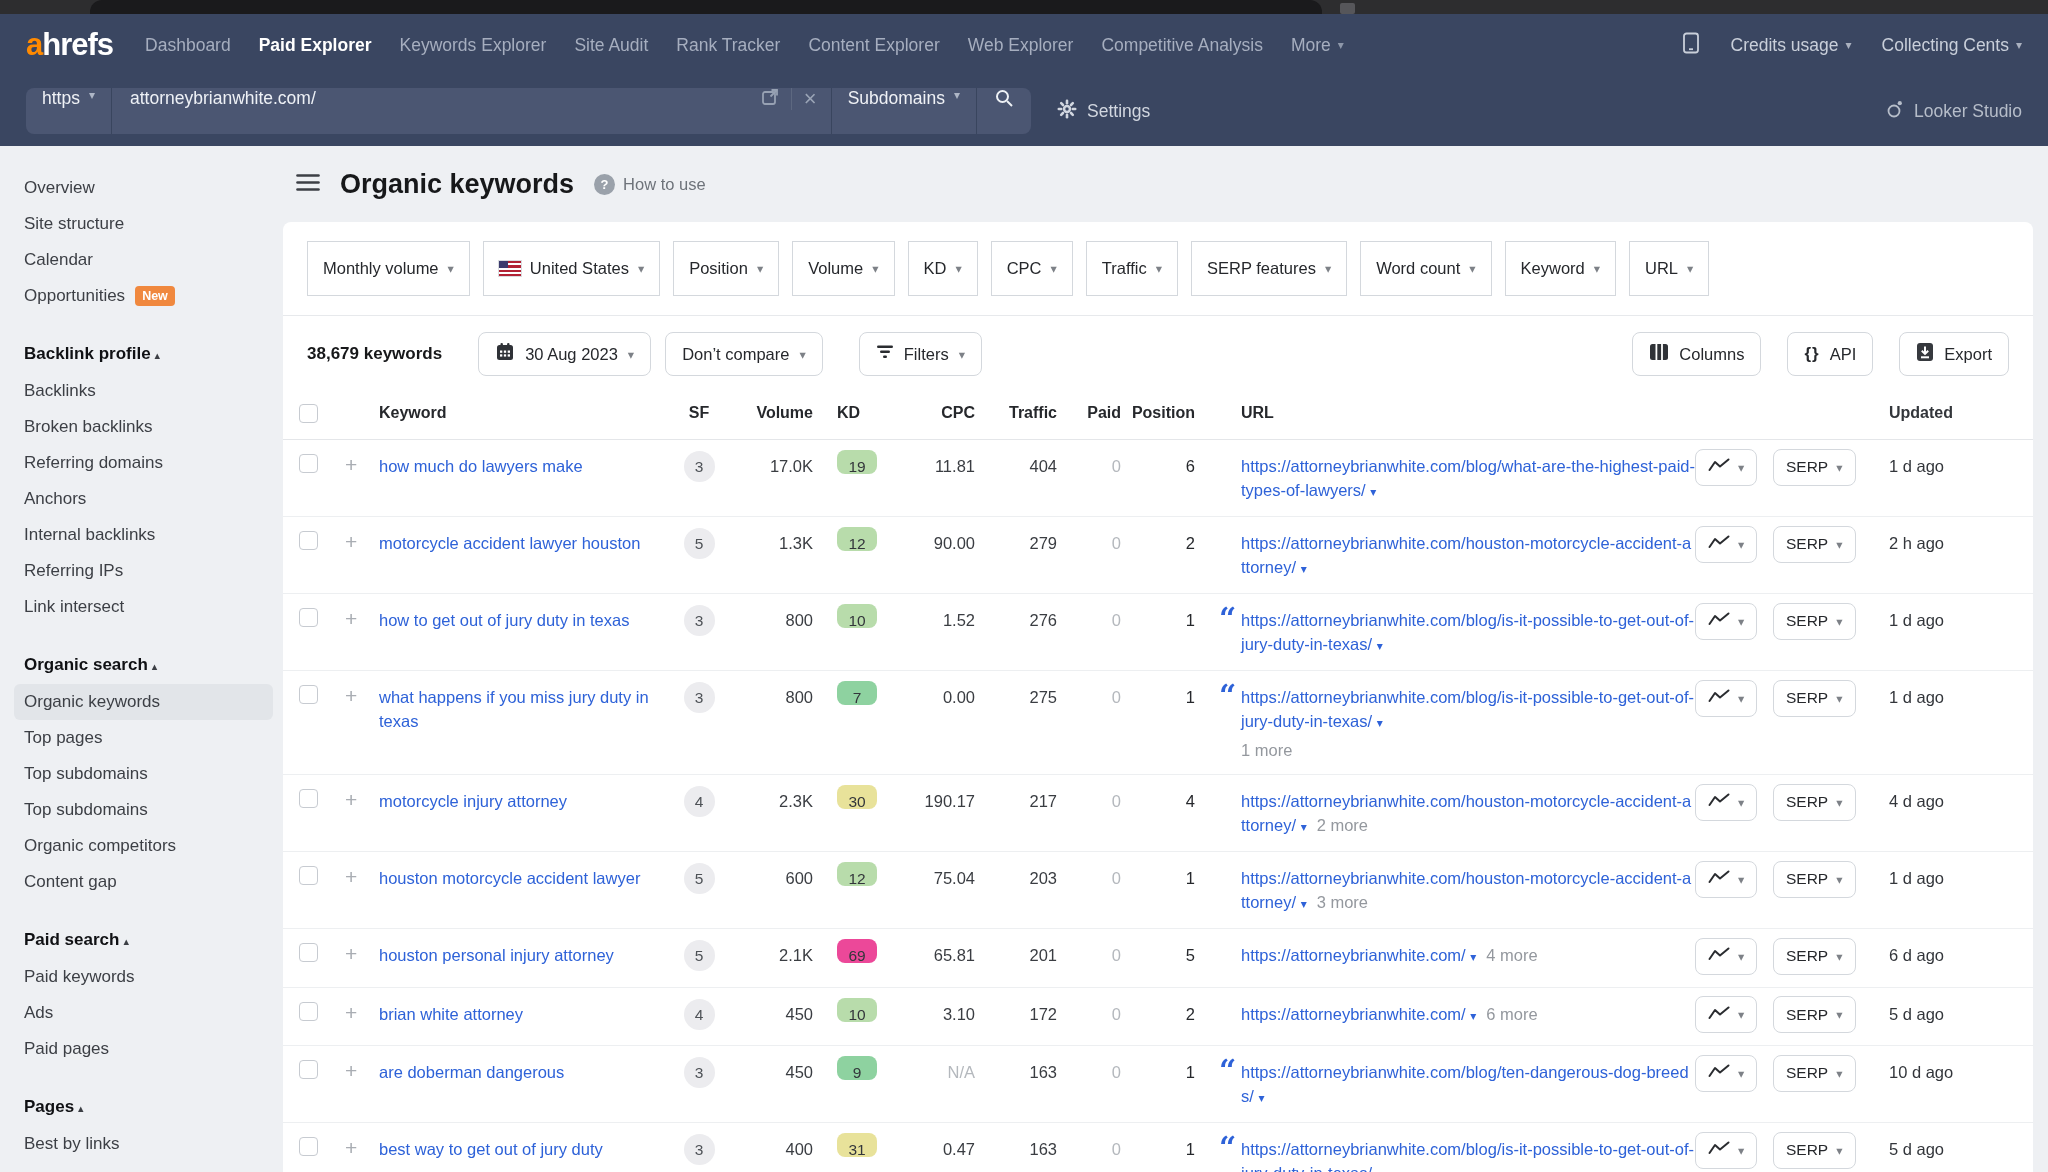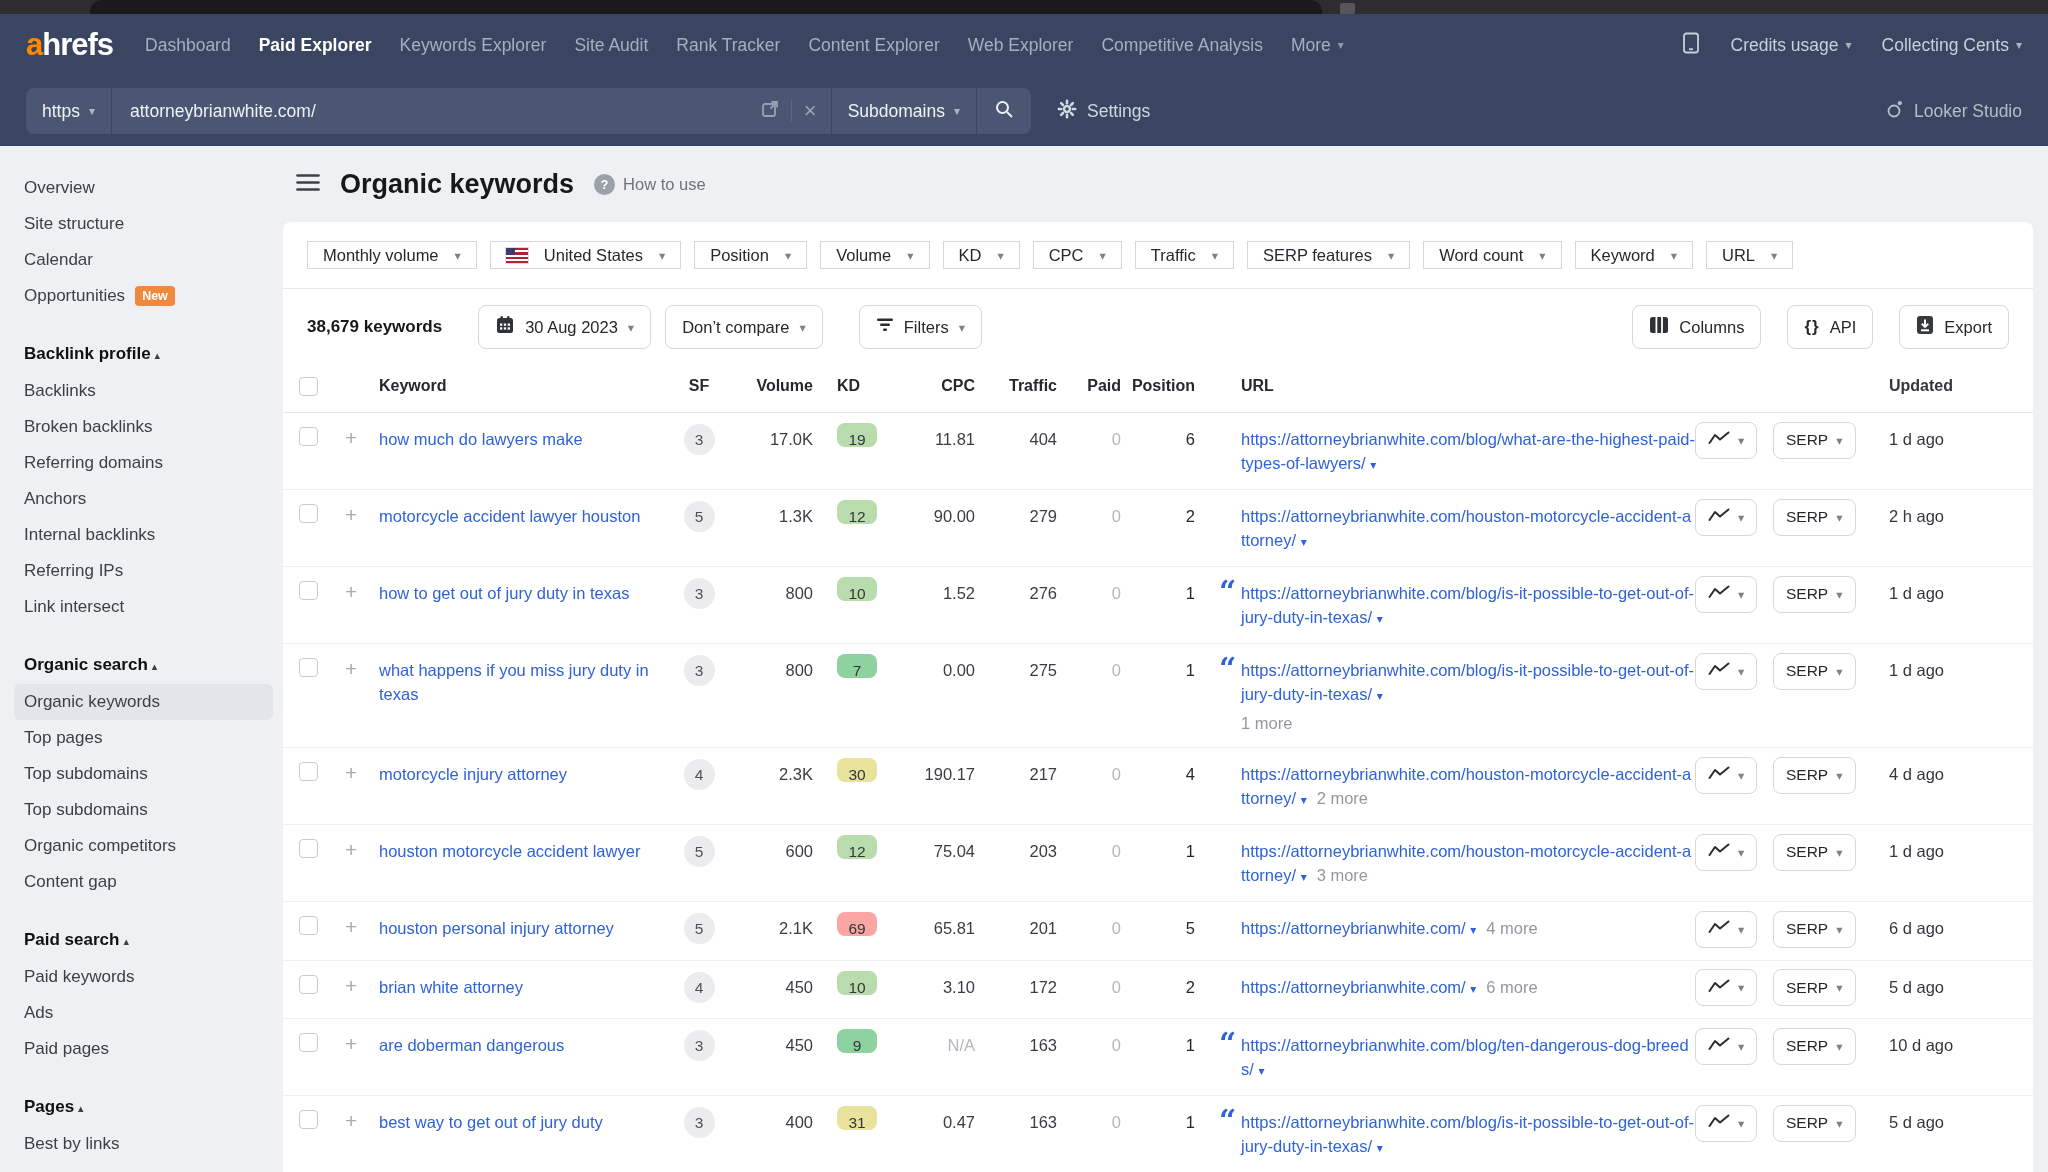--- a/index.html
+++ b/index.html
@@ -24,21 +24,21 @@
   .navitems{display:flex;align-items:center;gap:28px;}
   .nav-item{color:#a6aebf;font-size:17.5px;cursor:pointer;display:inline-flex;align-items:center;gap:7px;white-space:nowrap;}
   .nav-item.active{color:#fff;font-weight:700;}
   .ncaret{font-size:12px;color:#8e97a9;}
   .nav-right{margin-left:auto;display:flex;align-items:center;gap:30px;}
   .nav-right .nav-item{color:#c9cfda;}
   .nav-right .ncaret{color:#aab1bf;}
   
   .urlrow{height:70px;background:var(--navy);display:flex;align-items:center;padding:0 26px;}
   .urlgroup{display:flex;height:46px;width:1005px;background:var(--seg);border-radius:8px;overflow:hidden;align-items:stretch;}
-  .seg{display:flex;align-items:center;color:#f0f2f6;font-size:17.5px;}
+  .seg{display:flex;align-items:flex-start;color:#f0f2f6;font-size:17.5px;}
   .seg-proto{padding:0 16px;border-right:1px solid #39455e;gap:9px;cursor:pointer;}
   .seg-proto .scaret,.seg-mode .scaret{font-size:12px;color:#aeb6c6;}
   .seg-url{flex:1;padding:0 14px 0 18px;gap:12px;}
   .url-text{flex:1;color:#eef1f6;}
   .icon-div{width:1px;height:22px;background:#5d6880;}
   .x-icon{color:#9aa4b6;font-size:22px;cursor:pointer;line-height:1;}
   .seg-mode{padding:0 16px;border-left:1px solid #39455e;gap:9px;cursor:pointer;}
   .seg-search{padding:0 17px;border-left:1px solid #39455e;cursor:pointer;}
   .settings{margin-left:26px;display:flex;align-items:center;gap:10px;color:#d2d7e0;font-size:17.5px;cursor:pointer;}
   .looker{margin-left:auto;display:flex;align-items:center;gap:10px;color:#b6bdc9;font-size:17.5px;cursor:pointer;}
@@ -51,21 +51,21 @@
   .sb-header .upcaret{font-size:11px;color:#3c3f45;margin-left:4px;}
   .newbadge{background:#f0883e;color:#fff;font-size:12.5px;font-weight:600;padding:2.5px 7px;border-radius:4px;line-height:1.2;}
   .main{flex:1;min-width:0;}
   .titlebar{height:76px;display:flex;align-items:center;padding:0 13px;gap:20px;}
   .page-title{font-size:27px;font-weight:700;color:#17181a;}
   .help{display:flex;align-items:center;gap:8px;color:#6e737a;font-size:16.5px;cursor:pointer;}
   .qmark{width:21px;height:21px;border-radius:50%;background:#9aa1aa;color:#fff;font-size:13px;font-weight:700;display:inline-flex;align-items:center;justify-content:center;}
   .card{margin-right:15px;background:#fff;border-radius:8px 8px 0 0;min-height:950px;}
   
   .filtersrow{display:flex;gap:13px;padding:19px 24px 19px 24px;border-bottom:1px solid #e7e9ec;flex-wrap:nowrap;}
-  .chip{height:28px;padding:0 15px;border:1px solid var(--border);border-radius:0;background:#fff;display:inline-flex;align-items:center;gap:16px;font-size:16.5px;color:var(--dark);cursor:pointer;white-space:nowrap;font-family:inherit;}
+  .chip{height:55px;padding:0 15px;border:1px solid var(--border);border-radius:0;background:#fff;display:inline-flex;align-items:center;gap:9px;font-size:16.5px;color:var(--dark);cursor:pointer;white-space:nowrap;font-family:inherit;}
   .caret{color:#7d8187;font-size:12.5px;}
   .usflag{position:relative;width:22px;height:15px;display:inline-block;background:repeating-linear-gradient(#b22234 0 2.2px,#fff 2.2px 4.4px);outline:1px solid #d9dce0;}
   .usflag .canton{position:absolute;left:0;top:0;width:9px;height:7px;background:#3c3b6e;}
   
   .toolbar{display:flex;align-items:center;padding:16px 24px;}
   .kcount{font-size:17px;font-weight:700;color:#17181a;margin-right:36px;}
   .btn{height:44px;padding:0 16px;border:1px solid var(--border);border-radius:8px;background:#fff;display:inline-flex;align-items:center;gap:10px;font-size:16.5px;color:var(--dark);cursor:pointer;font-family:inherit;}
   .btn + .btn{margin-left:14px;}
   .tb-right{margin-left:auto;display:flex;align-items:center;gap:12px;}
   .braces{font-weight:700;font-size:17px;letter-spacing:1px;}
@@ -603,21 +603,21 @@
                 <span class="caret">▾</span>
               </button></span>
       <span class="c-upd">1 d ago</span>
     </div>
           <div class="trow">
       <span class="c-check"><span class="checkbox"></span></span>
       <span class="c-plus">+</span>
       <span class="c-kw"><a class="kwlink">houston personal injury attorney</a></span>
       <span class="c-sf"><span class="sfpill">5</span></span>
       <span class="c-vol">2.1K</span>
-      <span class="c-kd"><span class="kdbadge" style="background: #fca5a5;">69</span></span>
+      <span class="c-kd"><span class="kdbadge" style="background: #ec4899;">69</span></span>
       <span class="c-cpc">65.81</span>
       <span class="c-traf">201</span>
       <span class="c-paid">0</span>
       <span class="c-pos">5</span>
       <span class="c-url">
         <span class="quote" style="visibility:hidden">“</span>
         <span class="urlblock"><a class="urllink"><span>https://attorneybrianwhite.com/</span> <span class="ucaret">▾</span></a><span class="more">4 more</span></span>
       </span>
       <span class="c-chart"><button class="mini-btn">
                 <span><svg width="22" height="14" viewBox="0 0 22 14" fill="none" stroke="#2a2c30" stroke-width="2" stroke-linecap="round" stroke-linejoin="round">

